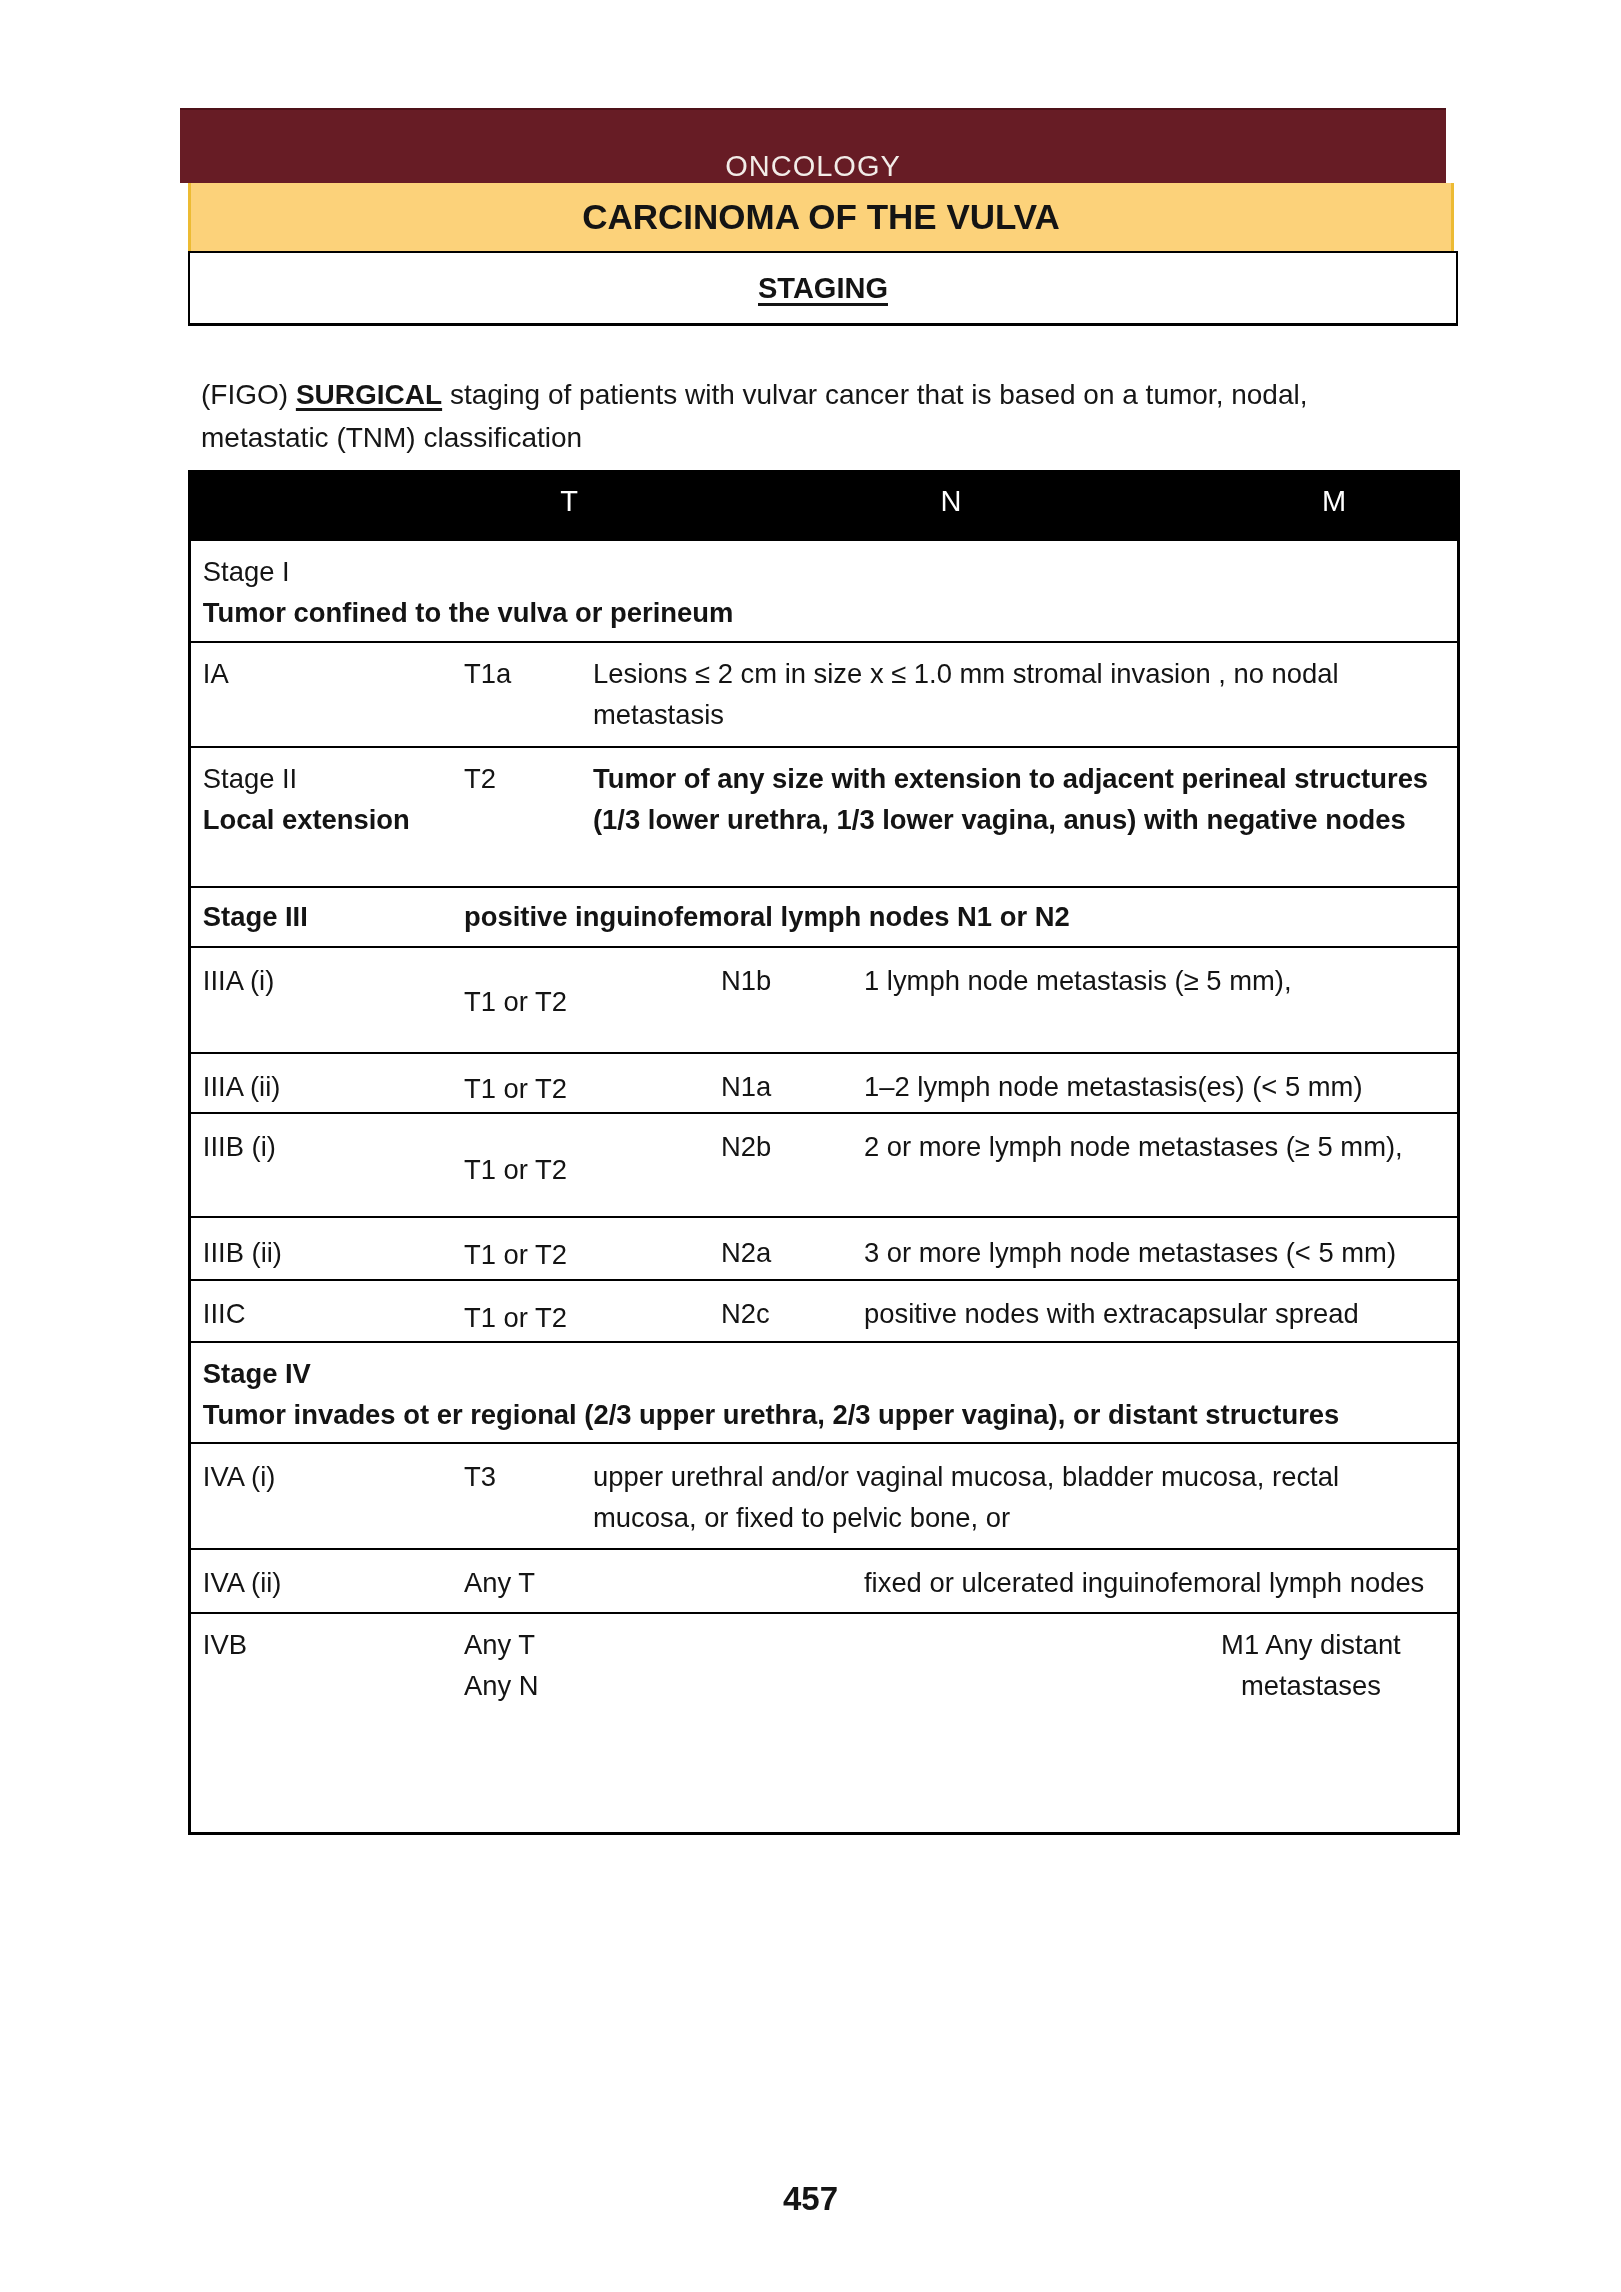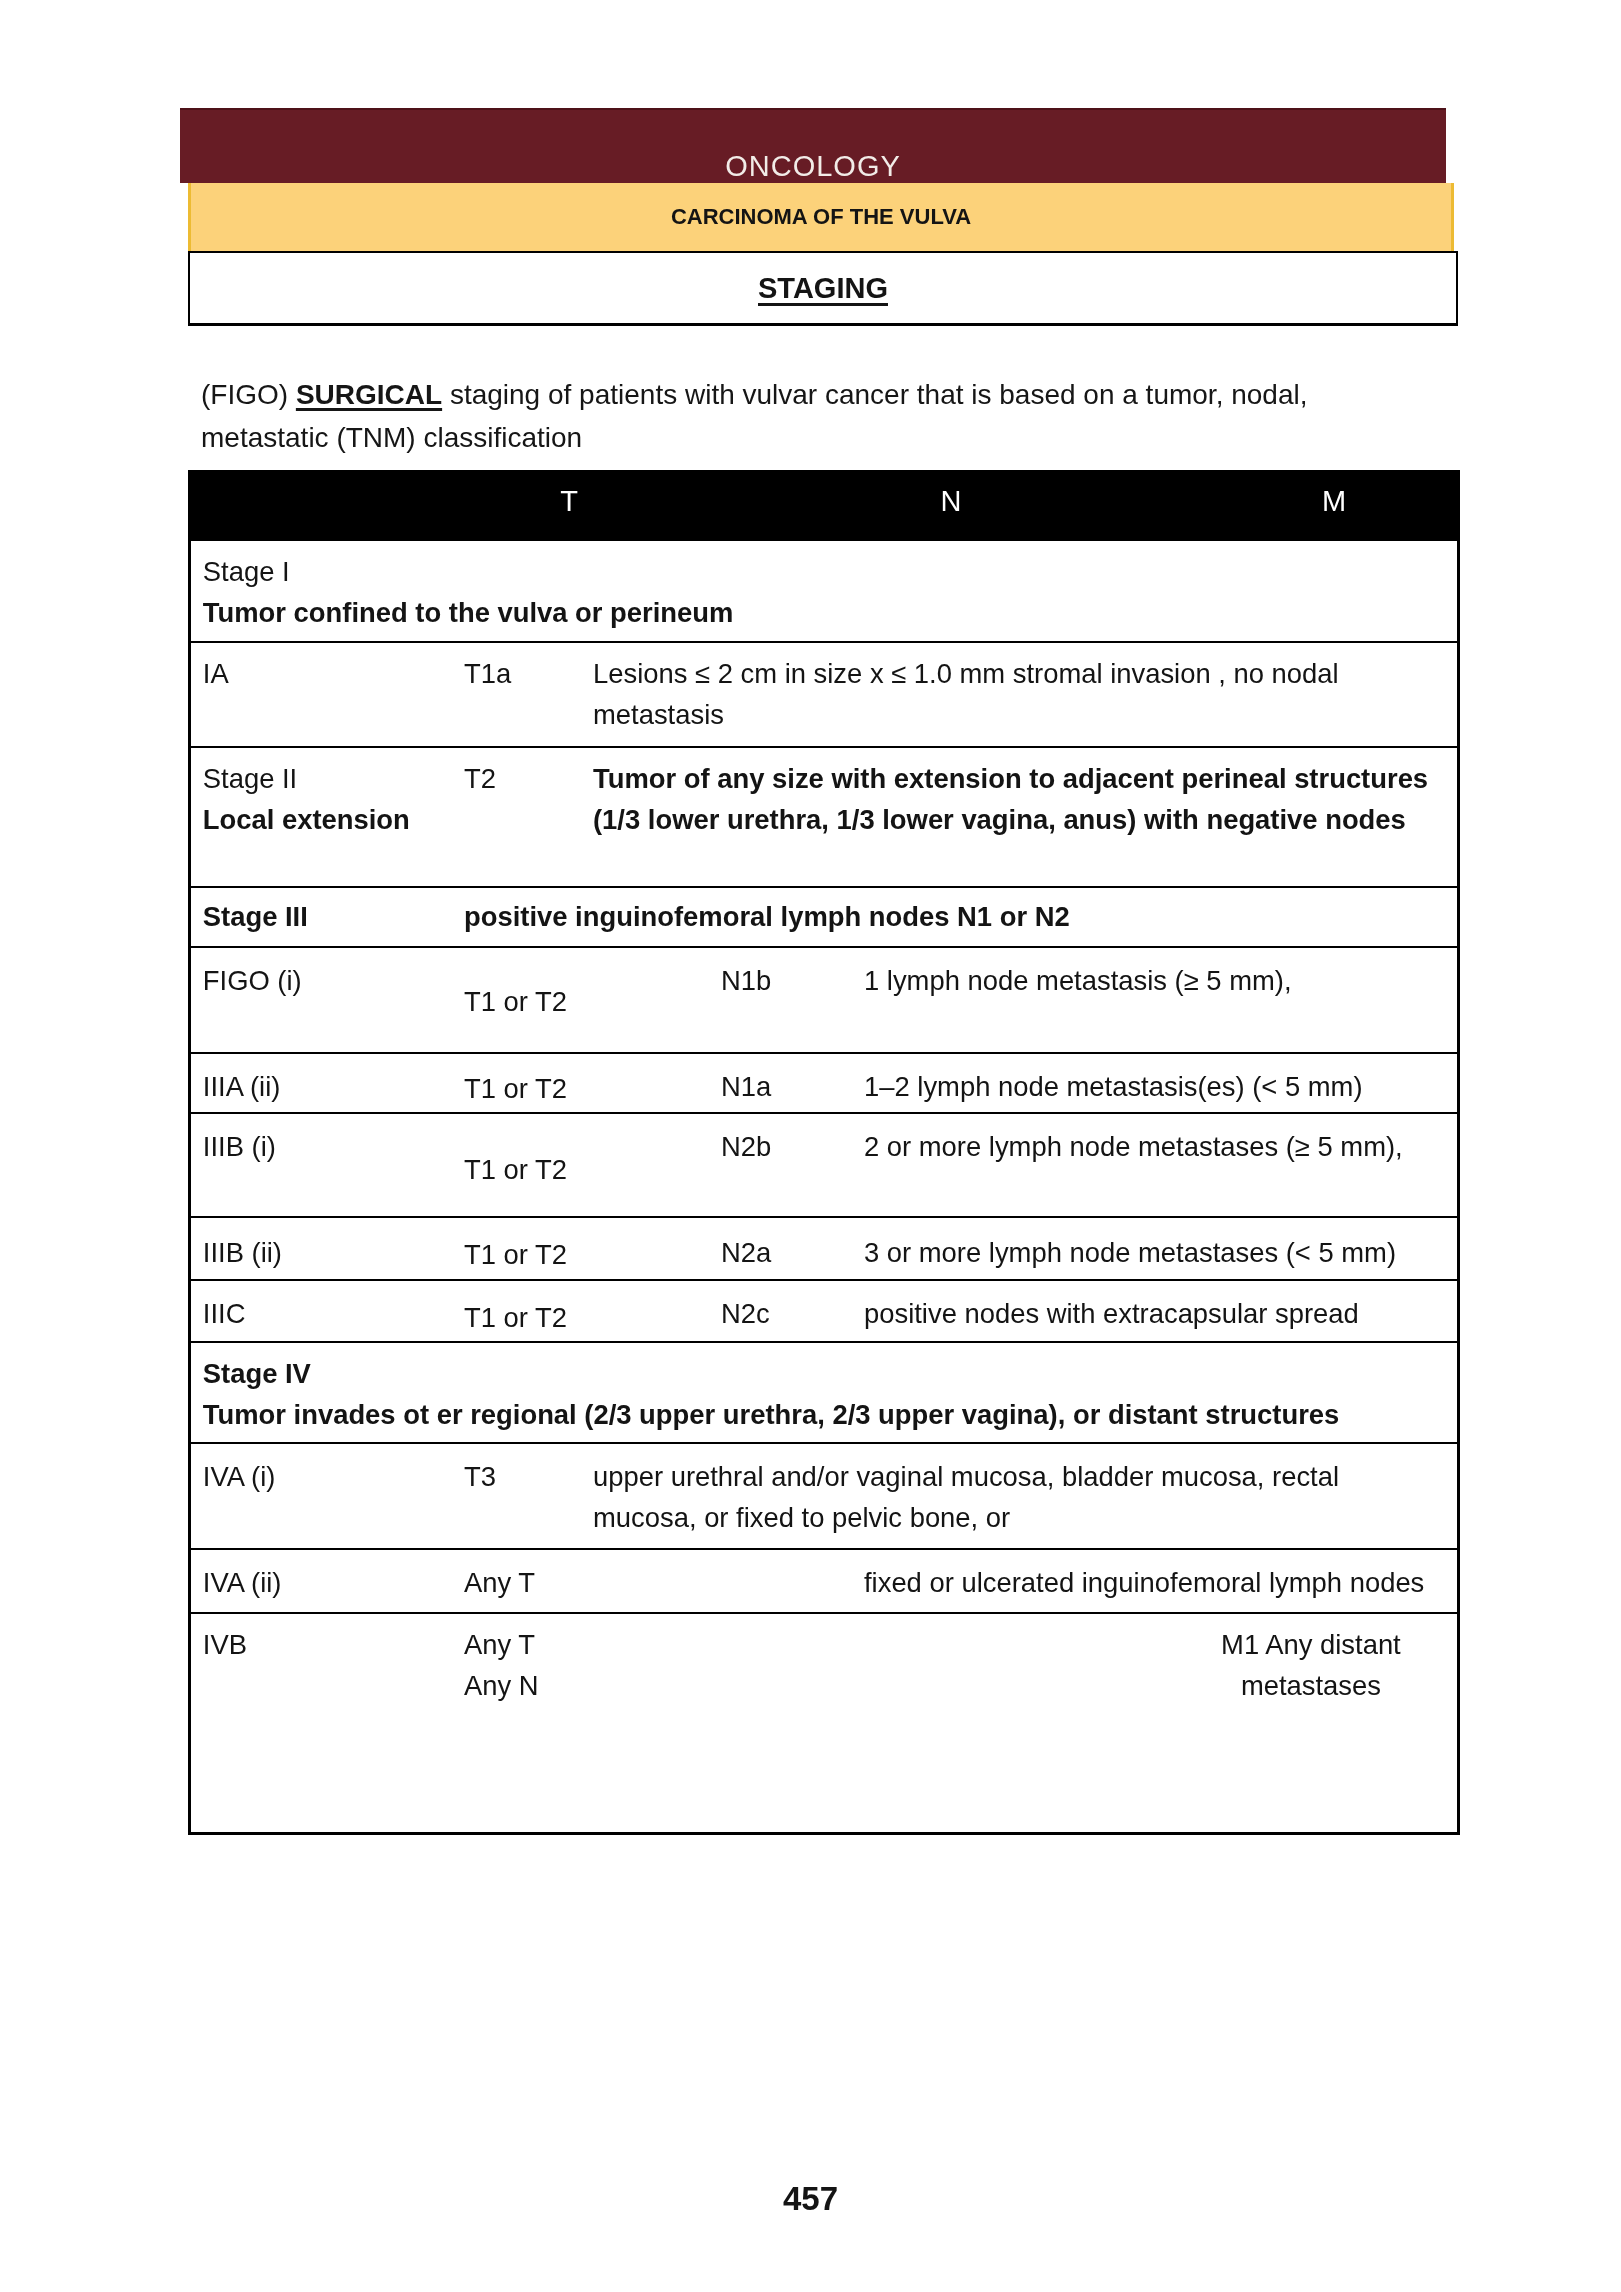--- a/index.html
+++ b/index.html
@@ -13,21 +13,21 @@
     left:180px;top:108px;width:1266px;height:75px;background:#671c25;
     border-top:2px solid #4d1219;display:flex;align-items:flex-end;justify-content:center;
     box-sizing:border-box;
   }
   .band-oncology span{color:#f2ece8;font-size:29px;letter-spacing:1px;}
   .band-carcinoma{
     left:188px;top:183px;width:1266px;height:68px;background:#fcd27a;
     border-left:3.9px solid #edbb33;border-right:3.9px solid #edbb33;
     display:flex;align-items:center;justify-content:center;box-sizing:border-box;
   }
-  .band-carcinoma span{color:#141414;font-size:22px;font-weight:bold;}
+  .band-carcinoma span{color:#141414;font-size:35px;font-weight:bold;}
   .box-staging{
     left:188px;top:251px;width:1270px;height:75px;background:#ffffff;
     border:2.9px solid #000;border-bottom-width:3.9px;
     display:flex;align-items:center;justify-content:center;box-sizing:border-box;
   }
   .box-staging span{
     color:#141414;font-size:29px;font-weight:bold;
     text-decoration:underline;text-decoration-thickness:2.9px;text-underline-offset:4.9px;
   }
   
@@ -114,21 +114,21 @@
       <span class="cell c-t">T2</span>
       <span class="cell c-desc bold">Tumor of any size with extension to adjacent perineal structures (1/3 lower urethra, 1/3 lower vagina, anus) with negative nodes</span>
     </div>
 
     <div class="trow" style="height:58px;">
       <span class="cell c-stage bold" style="top:7.8px;">Stage III</span>
       <span class="cell c-t bold" style="top:7.8px;">positive inguinofemoral lymph nodes N1 or N2</span>
     </div>
 
     <div class="trow" style="height:104px;">
-      <span class="cell c-stage" style="top:11.8px;">FIGO (i)</span>
+      <span class="cell c-stage" style="top:11.8px;">IIIA (i)</span>
       <span class="cell c-t" style="top:33px;">T1 or T2</span>
       <span class="cell c-n" style="top:11.8px;">N1b</span>
       <span class="cell c-ndesc" style="top:11.8px;">1 lymph node metastasis (≥ 5 mm),</span>
     </div>
 
     <div class="trow" style="height:58px;">
       <span class="cell c-stage" style="top:11.8px;">IIIA (ii)</span>
       <span class="cell c-t" style="top:13.7px;">T1 or T2</span>
       <span class="cell c-n" style="top:11.8px;">N1a</span>
       <span class="cell c-ndesc" style="top:11.8px;">1–2 lymph node metastasis(es) (&lt; 5 mm)</span>

